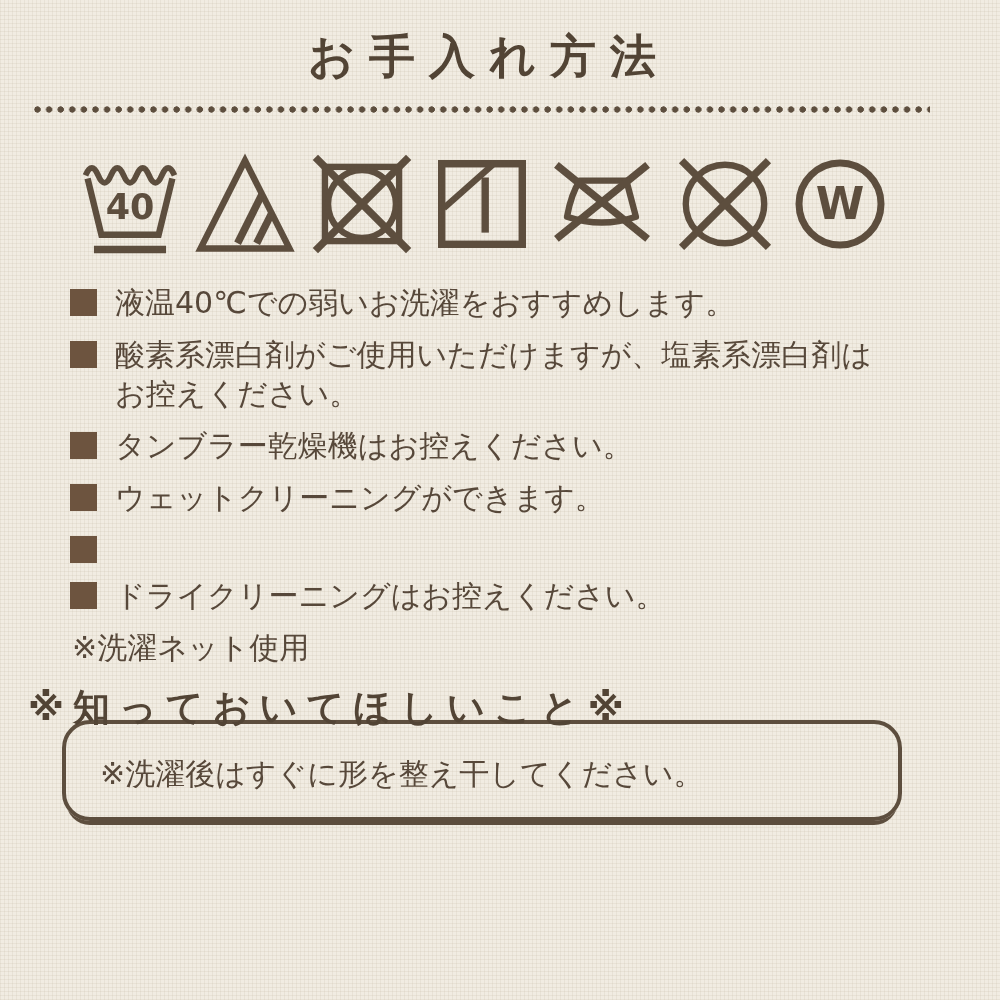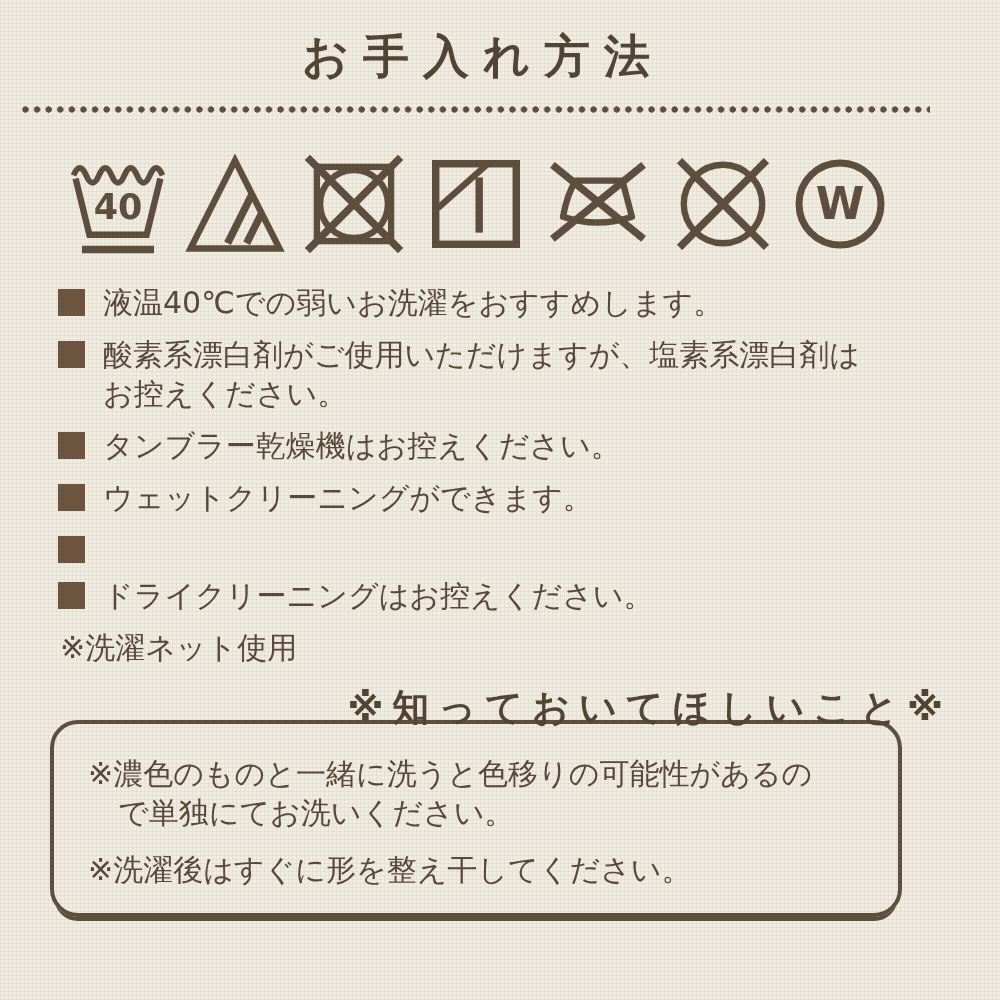--- a/index.html
+++ b/index.html
@@ -6,21 +6,21 @@
   html, body { width: 1000px; height: 1000px; }
   body {
     font-family: "DejaVu Sans", "Liberation Sans", sans-serif;
     color: #57483a;
     background:
       repeating-linear-gradient(90deg, rgba(187,174,152,0.16) 0 1px, transparent 1px 4px),
       repeating-linear-gradient(0deg, rgba(187,174,152,0.16) 0 1px, transparent 1px 4px),
       #f1ece2;
     overflow: hidden;
   }
-  .page { width: 952px; height: 1000px; padding-top: 26px; }
+  .page { width: 952px; height: 1000px; padding-top: 26px; padding-left: 12px; }
 
   .page-title {
     text-align: center;
     font-size: 46px;
     font-weight: bold;
     color: #52443530;
     color: #524435;
     letter-spacing: 14px;
     padding-left: 14px;
   }
@@ -60,26 +60,26 @@
     flex: 0 0 auto;
     width: 27px;
     height: 27px;
     margin: 6px 9px 0 0;
     background: #6d543f;
   }
   .care-item .item-text { max-width: 772px; }
   .care-item.note-style { padding-left: 2px; }
 
   .notes-heading {
-    text-align: right;
+    text-align: left;
     font-size: 37px;
     font-weight: bold;
     color: #524435;
     letter-spacing: 9px;
-    margin: 16px 0 -13px 8px;
+    margin: 16px 0 -13px 16px;
     position: relative;
     z-index: 1;
   }
 
   .notes-box {
     margin: 0 50px;
     border: 4px solid #5d4e3e;
     border-radius: 28px;
     padding: 30px 30px 24px 34px;
     box-shadow: 0 8px 0 -4px #5d4e3e;
@@ -175,17 +175,16 @@
       <span class="item-text">ドライクリーニングはお控えください。</span>
     </li>
     <li class="care-item note-style">
       <span class="item-text">※洗濯ネット使用</span>
     </li>
   </ul>
 
   <h2 class="notes-heading">※知っておいてほしいこと※</h2>
 
   <div class="notes-box">
-    <p class="note-text">※濃色のものと一緒に洗うと色移りの可能性があるので単独にてお洗いください。</p>
     <p class="note-text">※洗濯後はすぐに形を整え干してください。</p>
   </div>
 
 </div>
 
 </body></html>

